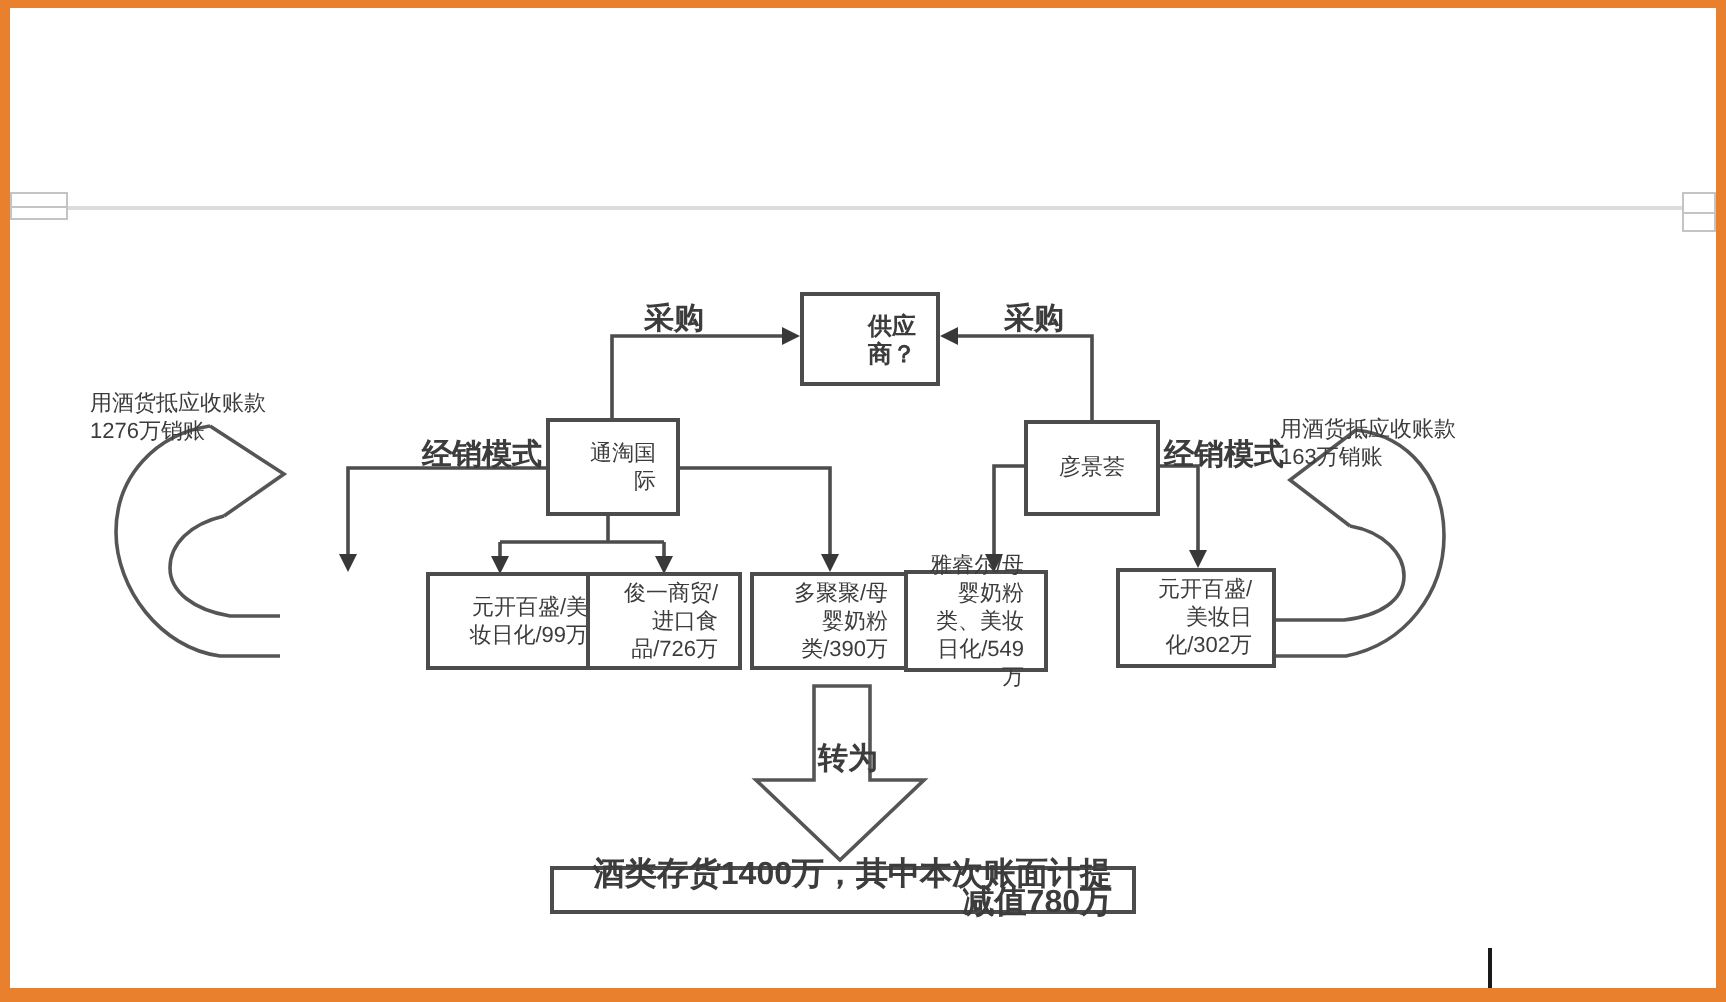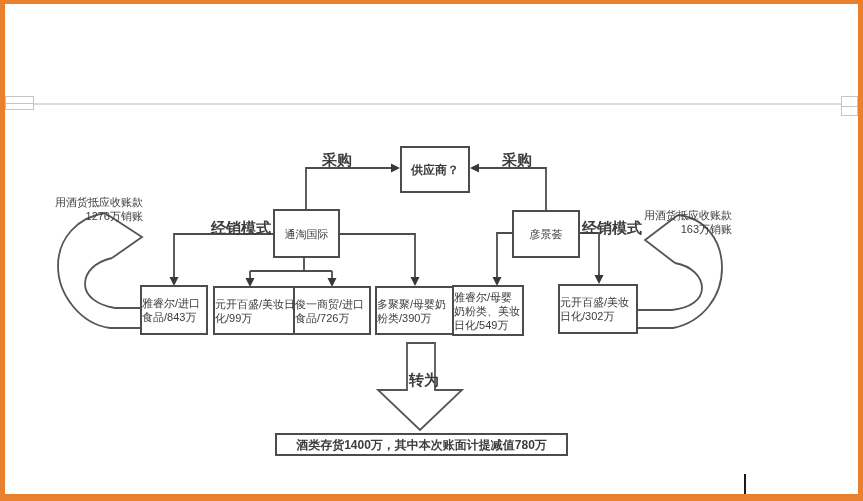--- a/index.html
+++ b/index.html
@@ -19,26 +19,26 @@
   .doc-heading{font-size:14px;line-height:18px;}
   .doc-paragraph{font-size:14px;line-height:17.4px;text-indent:2em;text-align:justify;margin:0;}
   .boundary-line{position:absolute;left:0;top:99px;width:853px;height:0;border-top:2px solid #dcdcdc;}
   .handle{position:absolute;background:#fff;border:1px solid #c4c4c4;box-sizing:border-box;}
   .handle .mid{position:absolute;left:0;right:0;top:50%;border-top:1px solid #c4c4c4;}
   svg.connectors{position:absolute;left:0;top:0;}
   .dbox{
     position:absolute;box-sizing:border-box;
     border:2px solid #4c4c4c;background:#fff;
     display:flex;align-items:center;justify-content:center;
-    text-align:left;color:#3c3c3c;
-    font-size:11px;line-height:14px;padding:0;
+    text-align:right;color:#3c3c3c;
+    font-size:11px;line-height:14px;padding:10px;
   }
   .dbox.bold{font-weight:bold;}
   .dlabel{position:absolute;color:#3c3c3c;font-size:15px;line-height:13px;white-space:nowrap;font-weight:bold;}
-  .dnote{position:absolute;color:#3c3c3c;font-size:11px;line-height:13.5px;text-align:right;}
+  .dnote{position:absolute;color:#3c3c3c;font-size:11px;line-height:13.5px;text-align:left;}
   .caret{position:absolute;width:2px;height:20px;background:#1a1a1a;}
 </style>
 </head>
 <body>
 
 <div class="page">
   <div class="content">
 
 
     <div class="boundary-line"></div>
@@ -86,28 +86,27 @@
         <path d="M673,211 C700,214 717,236 717,264 C717,292 698,318 668,324 L633,324"></path>
         <path d="M670,259 C687,262 697,273 697,284 C697,296 685,304 667,306 L633,306"></path>
         <path d="M673,211 L640,236 L670,259"></path>
       </g>
     </svg>
 
     <div class="dbox bold" style="left:395px;top:142px;width:70px;height:47px;font-size:12px;">供应商？</div>
     <div class="dbox" style="left:507px;top:206px;width:68px;height:48px;">彦景荟</div>
     <div class="dbox" style="left:268px;top:205px;width:67px;height:49px;">通淘国际</div>
 
-    <div class="dbox" style="left:135px;top:281px;width:68px;height:50px;">雅睿尔/进口食品/843万</div>
     <div class="dbox" style="left:208px;top:282px;width:93px;height:49px;">元开百盛/美妆日化/99万</div>
     <div class="dbox" style="left:288px;top:282px;width:78px;height:49px;">俊一商贸/进口食品/726万</div>
     <div class="dbox" style="left:370px;top:282px;width:81px;height:49px;">多聚聚/母婴奶粉类/390万</div>
     <div class="dbox" style="left:447px;top:281px;width:72px;height:51px;">雅睿尔/母婴奶粉类、美妆日化/549万</div>
     <div class="dbox" style="left:553px;top:280px;width:80px;height:50px;">元开百盛/美妆日化/302万</div>
 
-    <div class="dbox bold" style="left:270px;top:429px;width:293px;height:23px;font-size:12px;">酒类存货1400万，其中本次账面计提减值780万</div>
+    <div class="dbox bold" style="left:270px;top:429px;width:293px;height:23px;font-size:16px;">酒类存货1400万，其中本次账面计提减值780万</div>
 
     <div class="dlabel" style="left:317px;top:149px;">采购</div>
     <div class="dlabel" style="left:497px;top:149px;">采购</div>
     <div class="dlabel" style="left:206px;top:217px;">经销模式</div>
     <div class="dlabel" style="left:577px;top:217px;">经销模式</div>
     <div class="dlabel" style="left:404px;top:369px;">转为</div>
 
     <div class="dnote" style="left:40px;top:192px;width:98px;">
       <div>用酒货抵应收账款</div>
       <div>1276万销账</div>

